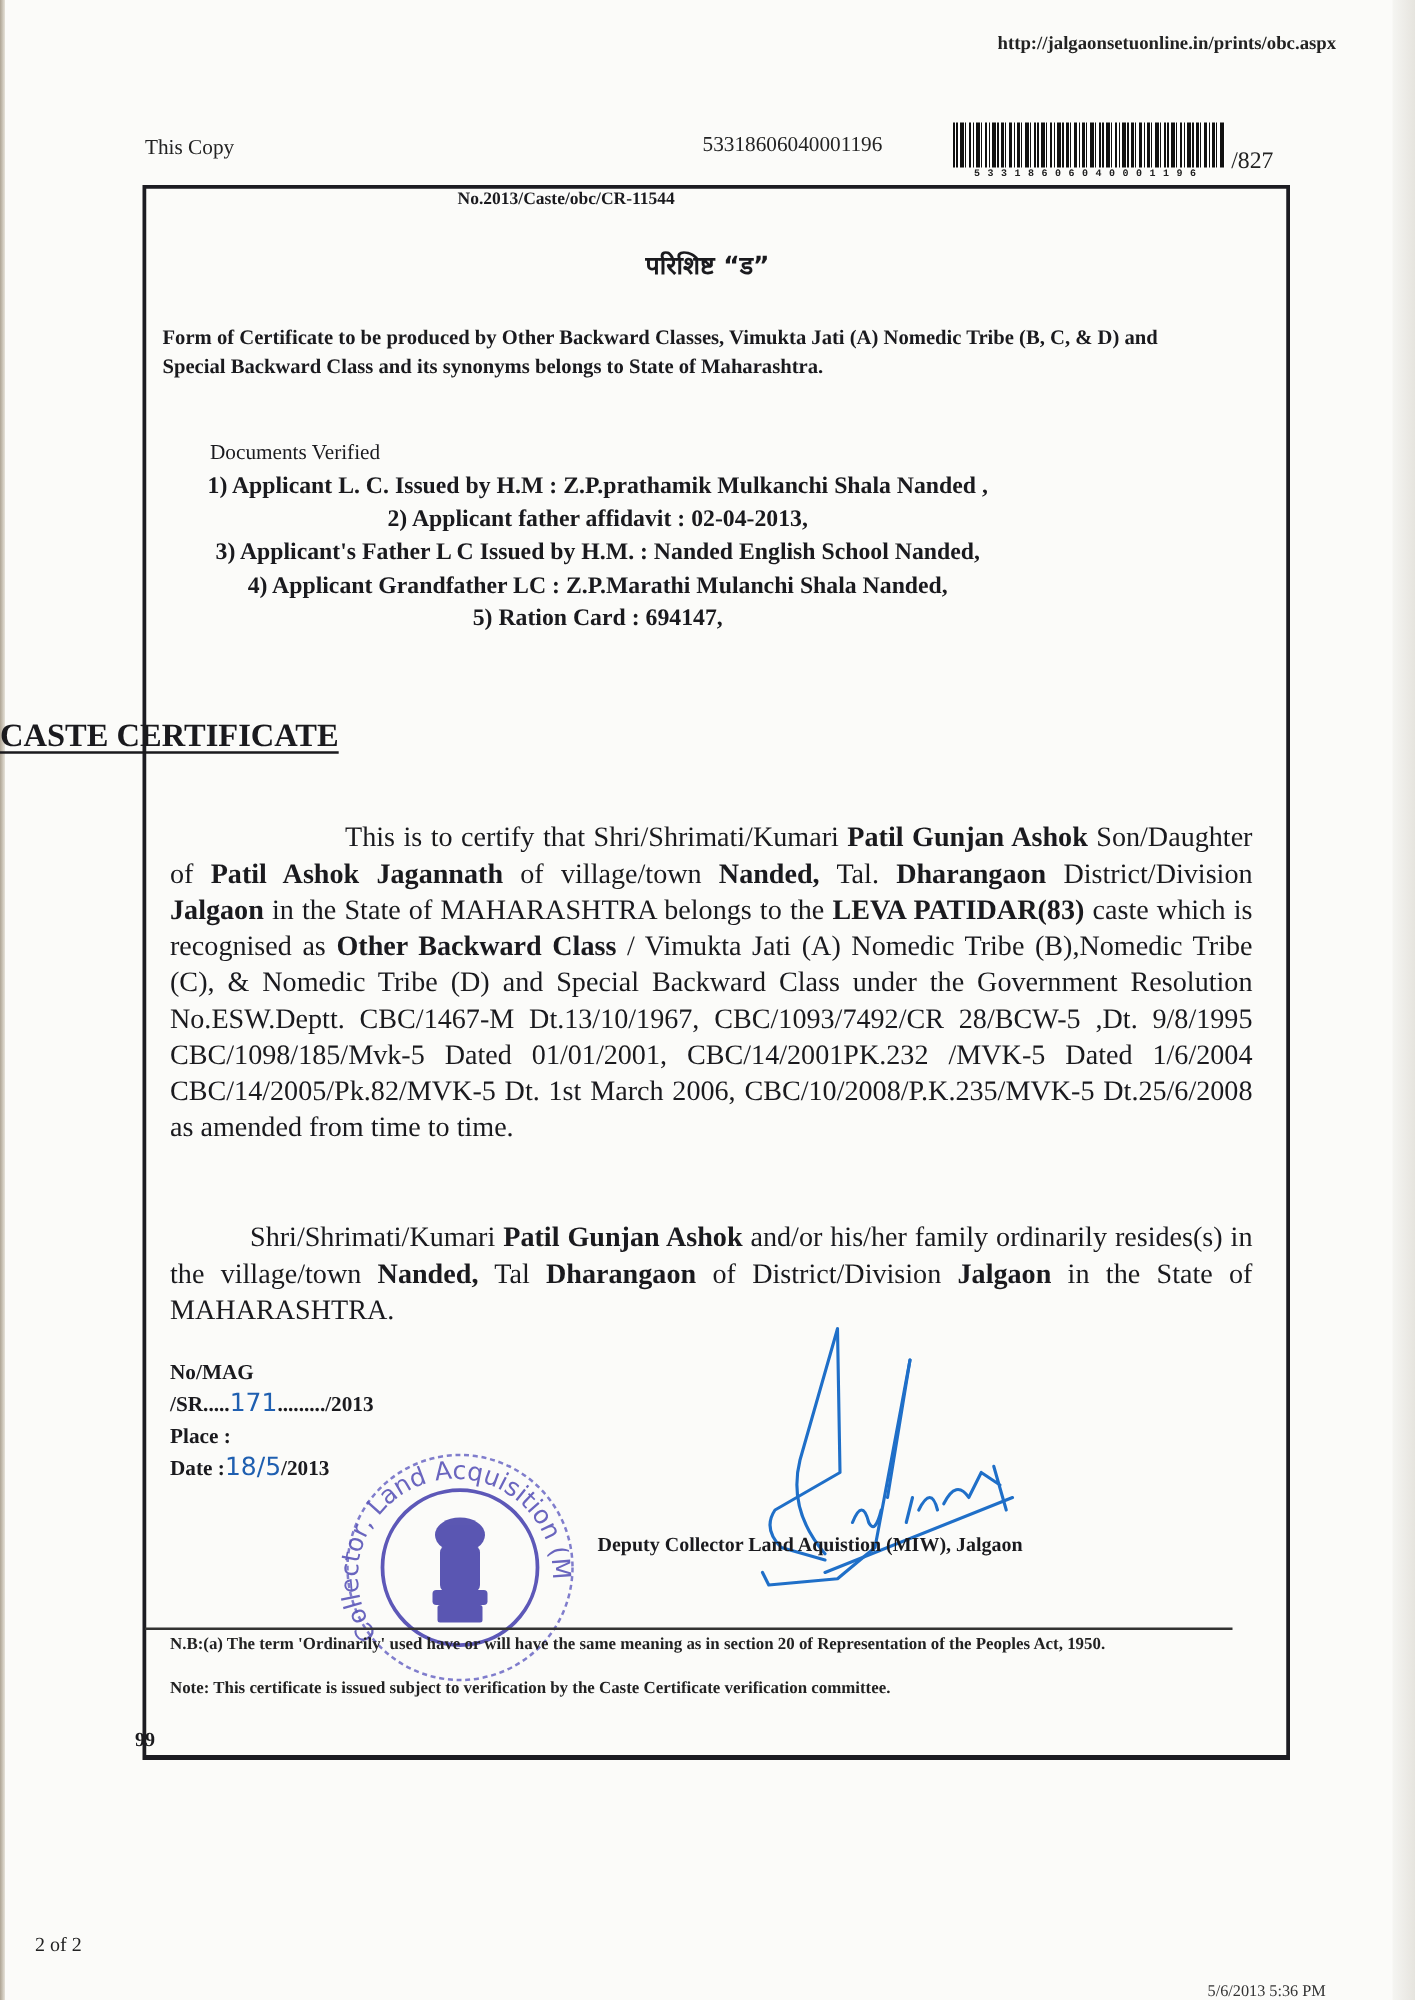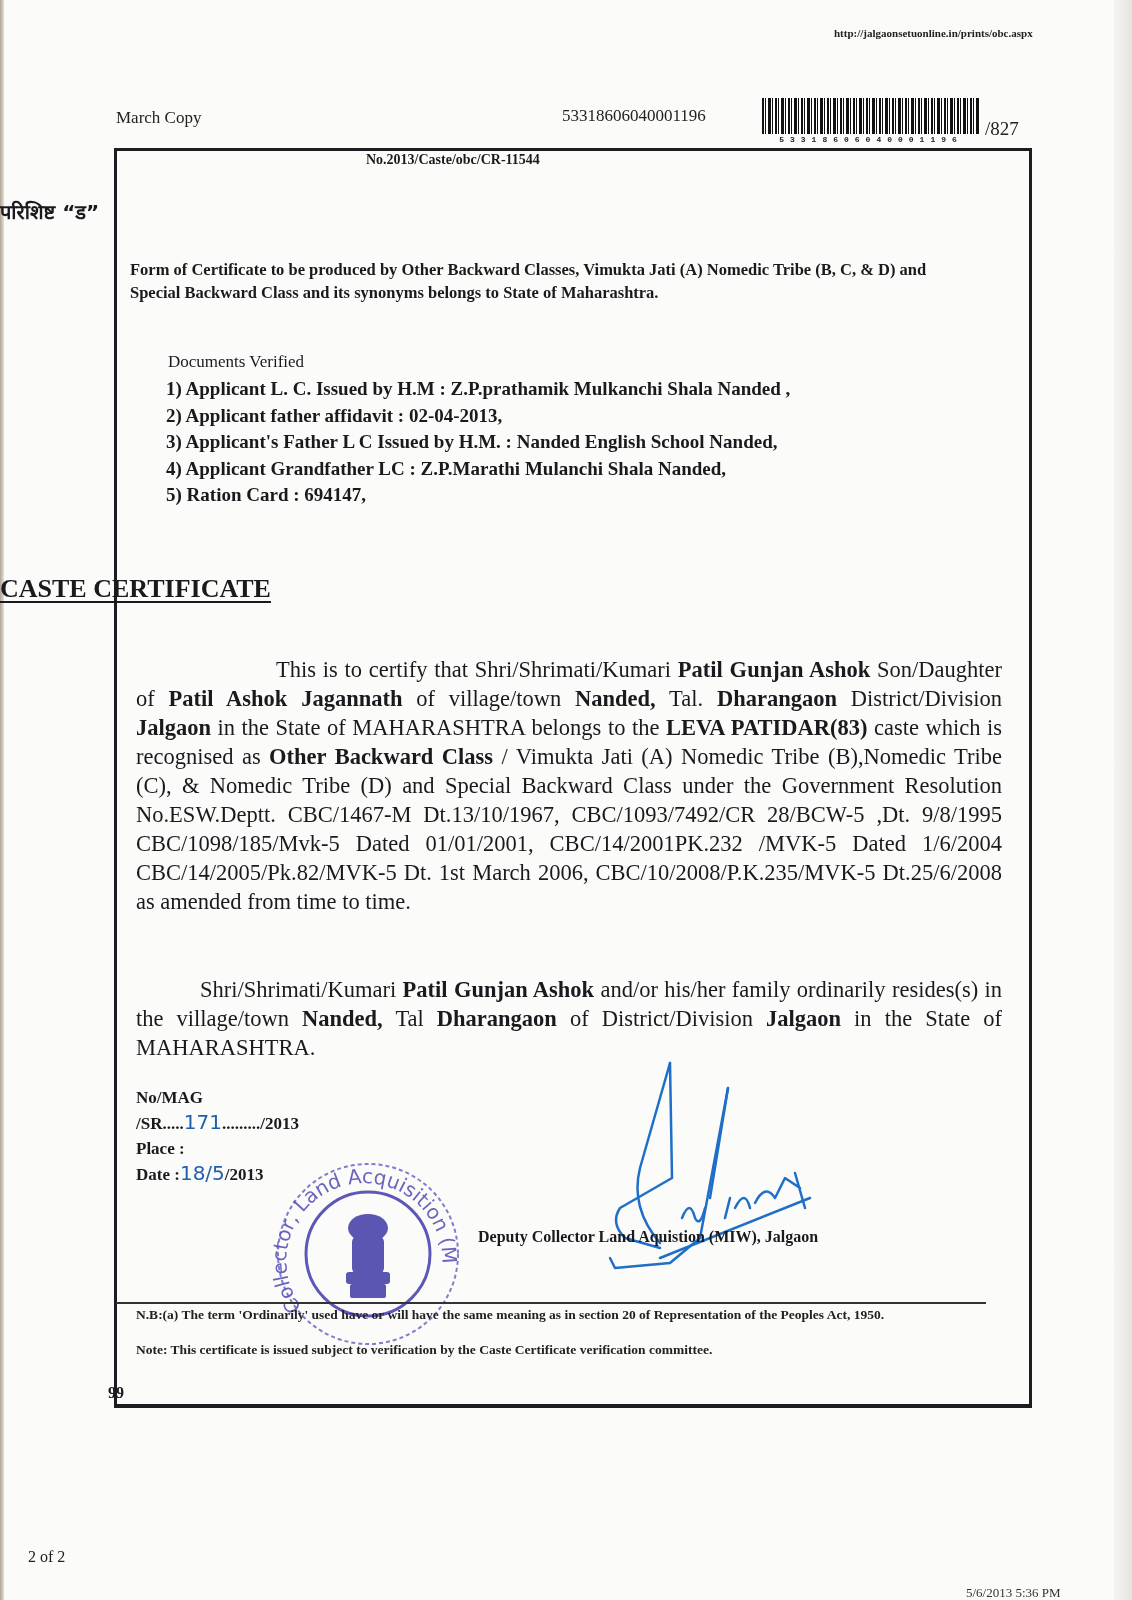--- a/index.html
+++ b/index.html
@@ -12,21 +12,21 @@
   .abs { position: absolute; }
   .edge-left {
     left: 0; top: 0; width: 4px; height: 1600px;
     background: linear-gradient(to right, #7a6a50, #d8d2c4);
     opacity: .6;
   }
   .edge-right {
     right: 0; top: 0; width: 18px; height: 1600px;
     background: linear-gradient(to right, #f5f5f2, #e6e4de);
   }
-  .url { left: 834px; top: 27px; font-size: 11px; font-weight: bold; color: #222; }
+  .url { left: 798px; top: 27px; font-size: 15px; font-weight: bold; color: #222; }
   .user-copy { left: 116px; top: 108px; font-size: 17px; color: #222; }
   .barcode-num { left: 562px; top: 106px; font-size: 17px; color: #222; }
   .barcode {
     left: 762px; top: 98px; width: 218px; height: 46px;
     display: flex; flex-direction: column; align-items: center;
   }
   .barcode .bars {
     width: 218px; height: 36px;
     background: repeating-linear-gradient(to right,
       #111 0 2px, #fff 2px 3px, #111 3px 4px, #fff 4px 6px,
@@ -34,27 +34,27 @@
   }
   .barcode .digits { font-size: 8px; letter-spacing: 6px; font-weight: bold; color: #222; margin-top: 1px; font-family: "Liberation Mono", monospace; }
   .barcode-suffix { left: 985px; top: 118px; font-size: 19px; color: #222; }
 
   .frame {
     left: 114px; top: 148px; width: 918px; height: 1260px;
     border: 3px solid #1c1c22; box-sizing: border-box;
     border-top-width: 3px; border-bottom-width: 4px;
   }
   .cert-no { left: 366px; top: 152px; font-size: 14px; font-weight: bold; }
-  .annex { left: 0; width: 1132px; top: 198px; text-align: left; font-size: 20px; font-weight: bold; font-family: "DejaVu Sans", sans-serif; }
+  .annex { left: 0; width: 1132px; top: 198px; text-align: center; font-size: 20px; font-weight: bold; font-family: "DejaVu Sans", sans-serif; }
   .form-title {
     left: 130px; top: 258px; width: 800px; text-align: left;
     font-size: 16.5px; font-weight: bold; line-height: 23px;
   }
   .docs-label { left: 168px; top: 352px; font-size: 17px; }
-  .docs-list { left: 166px; top: 376px; margin: 0; padding: 0; list-style: none; font-size: 19px; font-weight: bold; line-height: 26.5px; }
+  .docs-list { left: 166px; top: 376px; margin: 0; padding: 0; list-style: none; font-size: 19px; font-weight: bold; line-height: 26.5px; text-align: center; }
   .caste-title {
     left: 0; width: 1004px; top: 574px; text-align: left;
     font-size: 26px; font-weight: bold; text-decoration: underline; text-underline-offset: 4px;
   }
   .para {
     left: 136px; width: 866px; font-size: 22.5px; line-height: 29px;
     text-align: justify; text-align-last: left;
   }
   .para1 { top: 655px; }
   .para2 { top: 975px; }
@@ -75,21 +75,21 @@
   .stamp { left: 272px; top: 1158px; width: 192px; height: 192px; }
   .signature { left: 600px; top: 1058px; width: 230px; height: 230px; }
 </style>
 </head>
 <body>
 
 <div class="abs edge-left"></div>
 <div class="abs edge-right"></div>
 
 <div class="abs url">http://jalgaonsetuonline.in/prints/obc.aspx</div>
-<div class="abs user-copy">March Copy</div>
+<div class="abs user-copy">This Copy</div>
 <div class="abs barcode-num">53318606040001196</div>
 <div class="abs barcode">
   <div class="bars"></div>
   <div class="digits">53318606040001196</div>
 </div>
 <div class="abs barcode-suffix">/827</div>
 
 <div class="abs frame"></div>
 
 <div class="abs cert-no">No.2013/Caste/obc/CR-11544</div>

